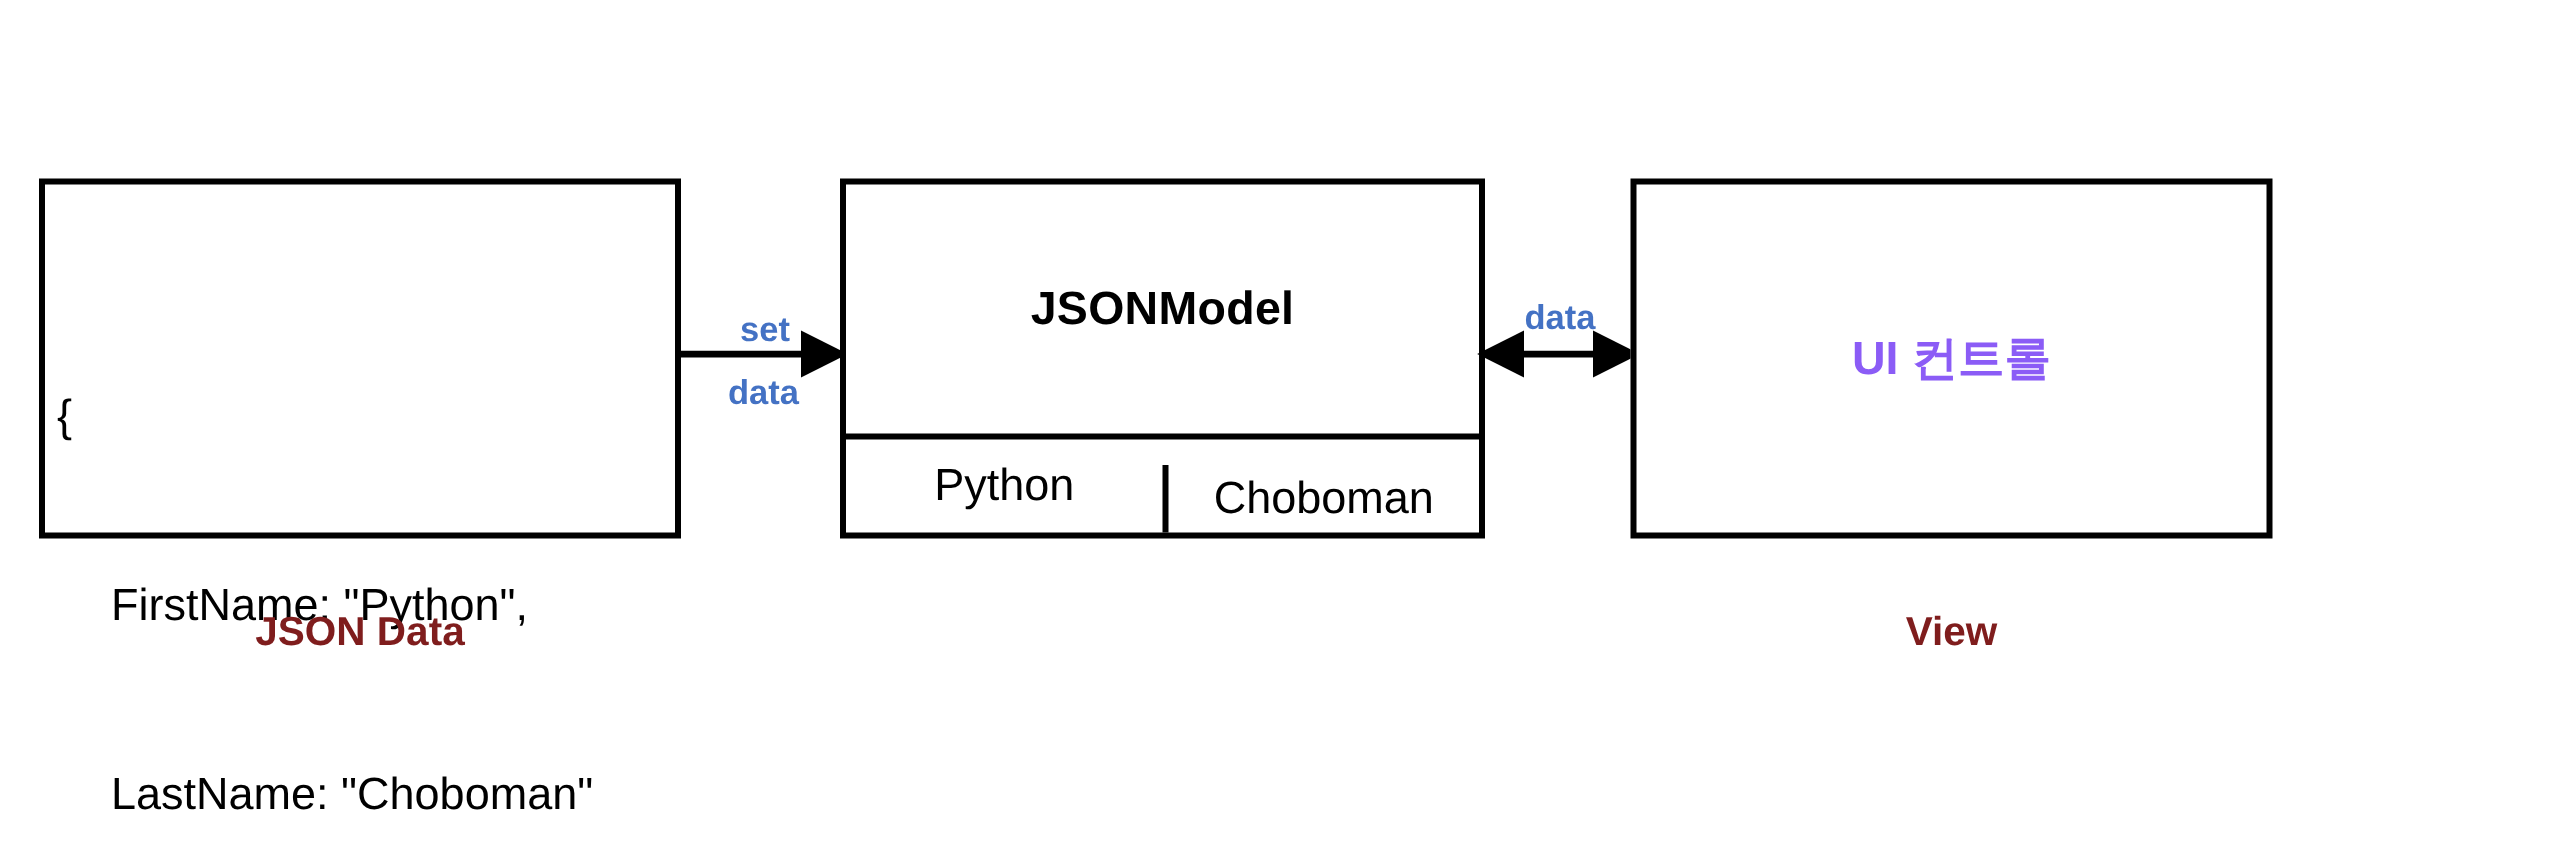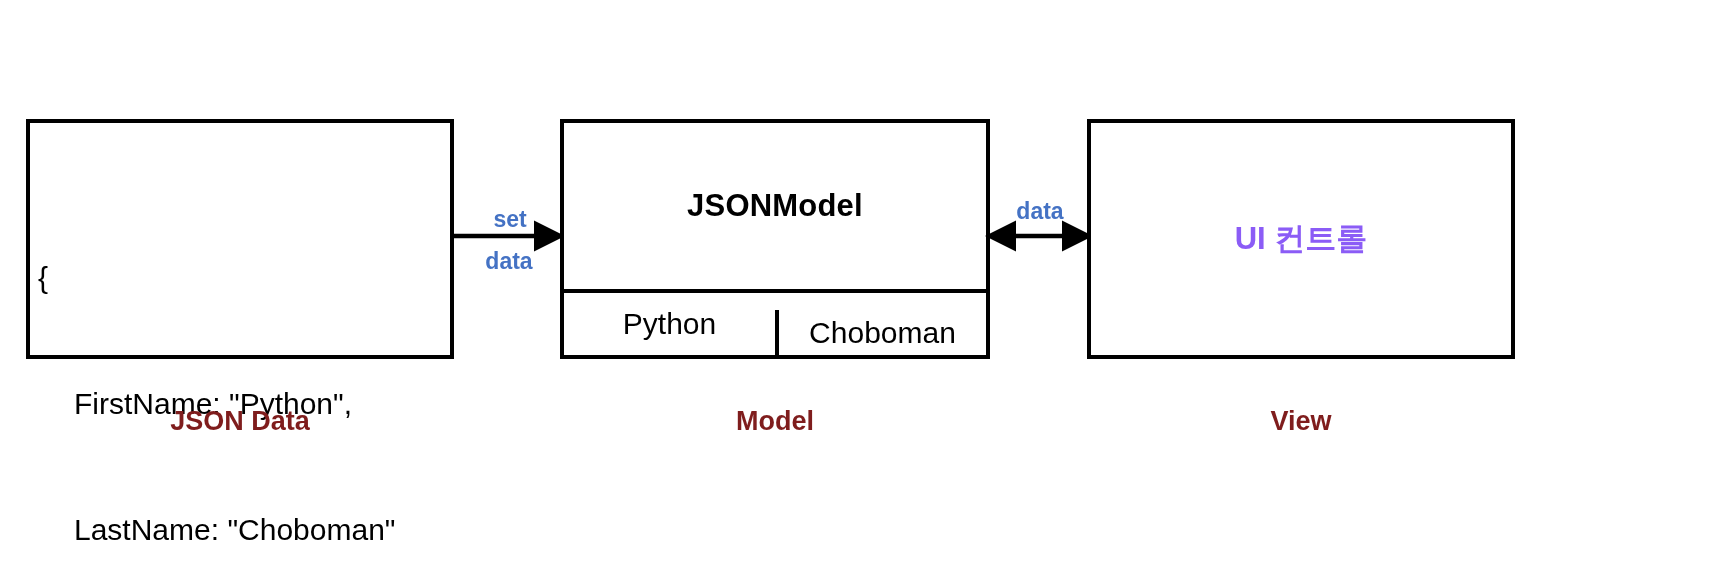--- a/index.html
+++ b/index.html
@@ -211,16 +211,15 @@
     </defs>
     <line x1="6" y1="8" x2="100" y2="8" stroke="#000000" stroke-width="4.5" marker-end="url(#head-r2)" marker-start="url(#head-l2)"></line>
   </svg>
   <div class="arrow-label" id="bind-label">data</div>
 
   <div class="box" id="view-box">
     <span class="view-title">UI 컨트롤</span>
   </div>
 
   <div class="caption" id="caption-json">JSON Data</div>
-  <div class="caption" id="caption-model">Model</div>
   <div class="caption" id="caption-view">View</div>
 
 </div>
 
 </body></html>

